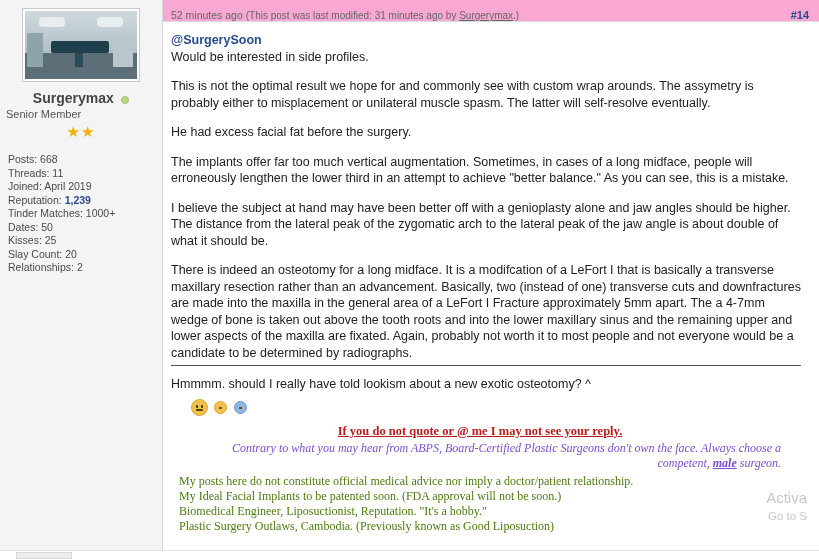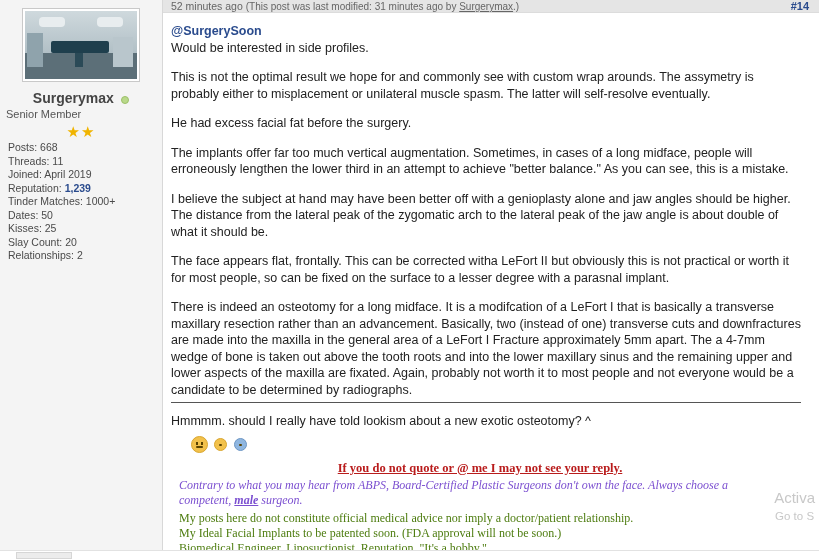--- a/index.html
+++ b/index.html
@@ -78,38 +78,39 @@
     margin-top: 2px;
   }
   .stars {
     text-align: center;
     margin-top: 3px;
     color: #f0b400;
     font-size: 15px;
     letter-spacing: 1px;
   }
   .stats {
+    margin-top: 12px;
     font-size: 10.5px;
     line-height: 13.5px;
     color: #4a4a4a;
     padding-left: 2px;
   }
   .stats .val-bold { color:#2a4b8d; font-weight:bold; }
 
   
   .postcol {
     flex: 1;
     background: #ffffff;
     display: flex;
     flex-direction: column;
     min-width: 0;
   }
   .post-head {
     height: 22px;
-    background: #e5e5e5;
+    background: #f9a8d4;
     border-bottom: 1px solid #dcdcdc;
     display: flex;
     align-items: flex-end;
     padding: 0 10px 0 8px;
     font-size: 10.5px;
     color: #666;
   }
   .post-head .meta { flex: 1; }
   .post-head .meta .small { font-size: 10px; }
   .postnum { color: #2a4b8d; font-weight: bold; font-size: 11px; }
@@ -155,35 +156,35 @@
   }
   .sig-head {
     text-align: center;
     font-weight: bold;
     text-decoration: underline;
     color: #b91c1c;
     font-size: 12.5px;
     margin-bottom: 2px;
   }
   .sig-italic {
-    text-align: left;
+    text-align: right;
     font-style: italic;
     color: #7b4fd0;
     font-size: 12px;
     margin-bottom: 3px;
   }
   .sig-italic u { text-decoration: underline; font-weight: bold; }
   .sig-line { color: #4d7c0f; }
 
   
   .watermark {
     position: absolute;
-    right: 4px;
+    right: 12px;
     bottom: 34px;
-    text-align: center;
+    text-align: right;
     color: #c8c8c8;
     font-size: 15px;
     line-height: 18px;
     pointer-events: none;
   }
   .watermark .w2 { font-size: 11.5px; }
 
   .bottom-strip {
     position: absolute;
     left: 0; right: 0; bottom: 0;
@@ -249,21 +250,20 @@
 
     <div class="post-body">
       <p>
         <span class="mention">@SurgerySoon</span><br>
         <span>Would be interested in side profiles.</span>
       </p>
       <p>This is not the optimal result we hope for and commonly see with custom wrap arounds. The assymetry is probably either to misplacement or unilateral muscle spasm. The latter will self-resolve eventually.</p>
       <p>He had excess facial fat before the surgery.</p>
       <p>The implants offer far too much vertical augmentation. Sometimes, in cases of a long midface, people will erroneously lengthen the lower third in an attempt to achieve "better balance." As you can see, this is a mistake.</p>
       <p>I believe the subject at hand may have been better off with a genioplasty alone and jaw angles should be higher. The distance from the lateral peak of the zygomatic arch to the lateral peak of the jaw angle is about double of what it should be.</p>
-      <p>The face appears flat, frontally. This can be corrected witha LeFort II but obviously this is not practical or worth it for most people, so can be fixed on the surface to a lesser degree with a parasnal implant.</p>
       <p style="margin-bottom:4px;">There is indeed an osteotomy for a long midface. It is a modifcation of a LeFort I that is basically a transverse maxillary resection rather than an advancement. Basically, two (instead of one) transverse cuts and downfractures are made into the maxilla in the general area of a LeFort I Fracture approximately 5mm apart. The a 4-7mm wedge of bone is taken out above the tooth roots and into the lower maxillary sinus and the remaining upper and lower aspects of the maxilla are fixated. Again, probably not worth it to most people and not everyone would be a candidate to be determined by radiographs.</p>
       <hr class="hr-rule">
       <p style="margin-bottom:0;">Hmmmm. should I really have told lookism about a new exotic osteotomy? ^</p>
 
       <div class="emoji-row">
         <span class="emoji"><span class="eye l"></span><span class="eye r"></span><span class="mouth"></span></span>
         <span class="emoji small"><span class="mouth"></span></span>
         <span class="emoji small blue"><span class="mouth"></span></span>
       </div>
 

